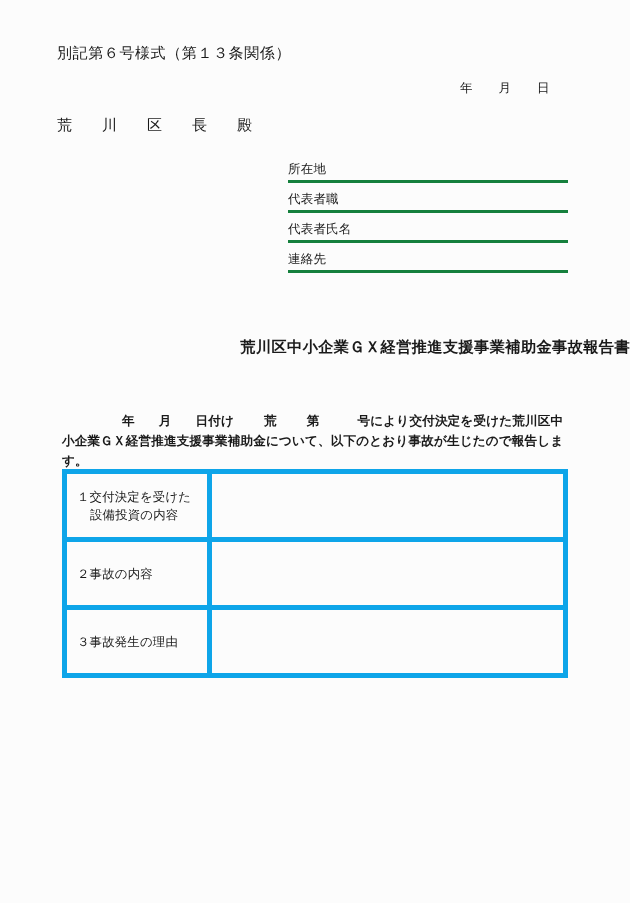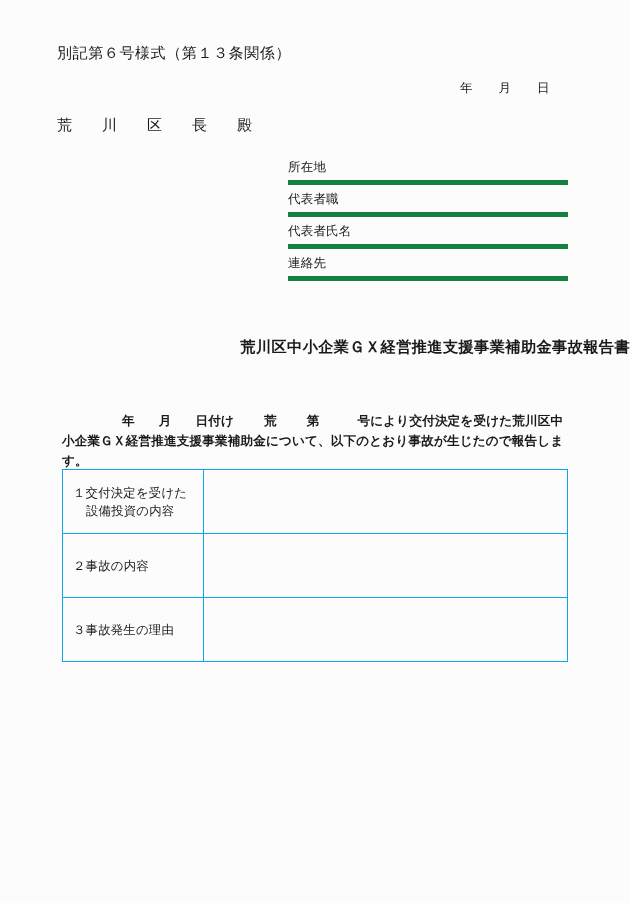--- a/index.html
+++ b/index.html
@@ -55,24 +55,24 @@
 
   
   .applicant {
     position: absolute;
     left: 288px;
     top: 158px;
     width: 280px;
   }
   .field-row {
     display: flex;
-    align-items: center;
+    align-items: flex-end;
     height: 21.5px;
     margin-bottom: 5.5px;
-    border-bottom: 5px solid #15803d;
+    border-bottom: 3px solid #15803d;
   }
   .field-label {
     font-size: 12.5px;
     line-height: 15px;
     white-space: nowrap;
     padding-bottom: 3px;
     letter-spacing: 0.2px;
   }
   .field-value {
     flex: 1 1 auto;
@@ -117,21 +117,21 @@
   
   .form-table {
     position: absolute;
     left: 62px;
     top: 469px;
     width: 506px;
     border-collapse: collapse;
     table-layout: fixed;
   }
   .form-table td {
-    border: 1px solid #0ea5e9;
+    border: 5px solid #0ea5e9;
     vertical-align: middle;
     padding: 0;
   }
   .form-table td.label-cell {
     width: 130px;
     height: 63px;
     padding: 0 0 0 10px;
     font-size: 12.4px;
     line-height: 18px;
     letter-spacing: 0.2px;

